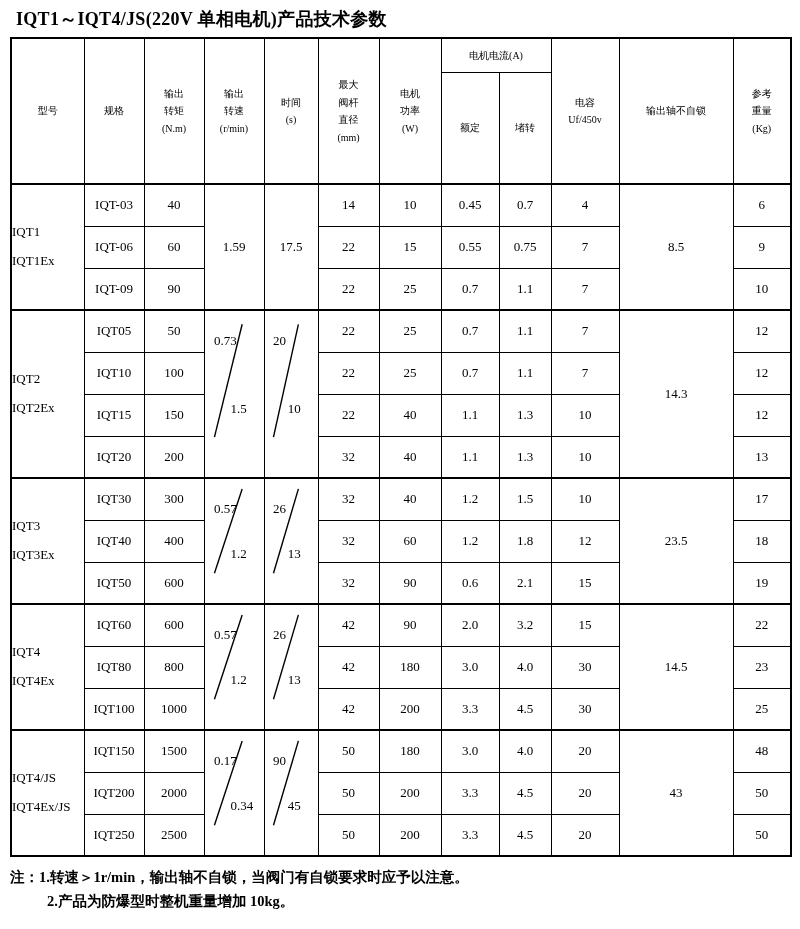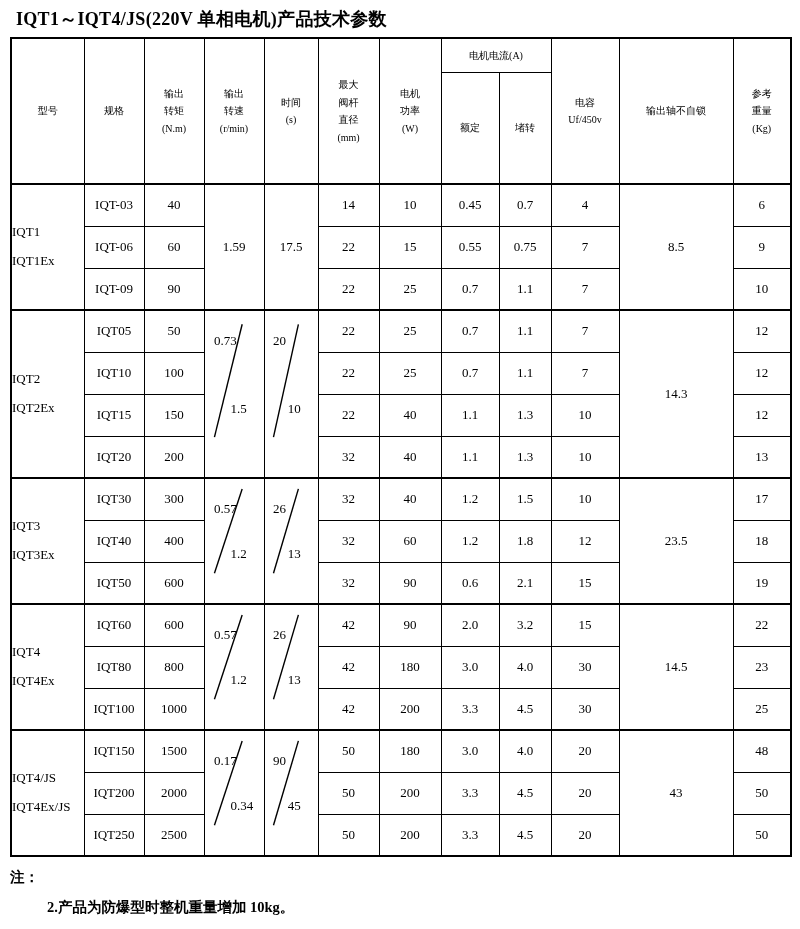--- a/index.html
+++ b/index.html
@@ -35,21 +35,21 @@
   td.diag .dt { position:absolute; top:22px; left:16%; }
   td.diag .db { position:absolute; top:54%; left:44%; }
   td.diag svg.slash {
     position:absolute; left:0; top:0; width:100%; height:100%; display:block;
   }
   .notes {
     margin:9px 0 0 10px; font-weight:bold; font-size:14.5px; line-height:1.55;
   }
   .notes .row1 { display:flex; }
   .notes .row1 .lbl { flex:0 0 auto; }
-  .notes .row2 { margin-left:37px; margin-top:8px; }
+  .notes .row2 { margin-left:37px; margin-top:2px; }
 </style>
 </head>
 <body>
 
 <div class="page-title">IQT1～IQT4/JS(220V 单相电机)产品技术参数</div>
 
 <table class="spec">
   <colgroup>
     <col style="width:73px">
       <col style="width:60px">
@@ -342,17 +342,18 @@
       <td>4.5</td>
       <td>20</td>
       <td>50</td>
     </tr>
   </tbody>
 </table>
 
 <div class="notes">
   <div class="row1">
     <span class="lbl">注：</span>
+    <span>1.转速＞1r/min，输出轴不自锁，当阀门有自锁要求时应予以注意。</span>
   </div>
   <div class="row2">
     <span>2.产品为防爆型时整机重量增加 10kg。</span>
   </div>
 </div>
 
 </body></html>

